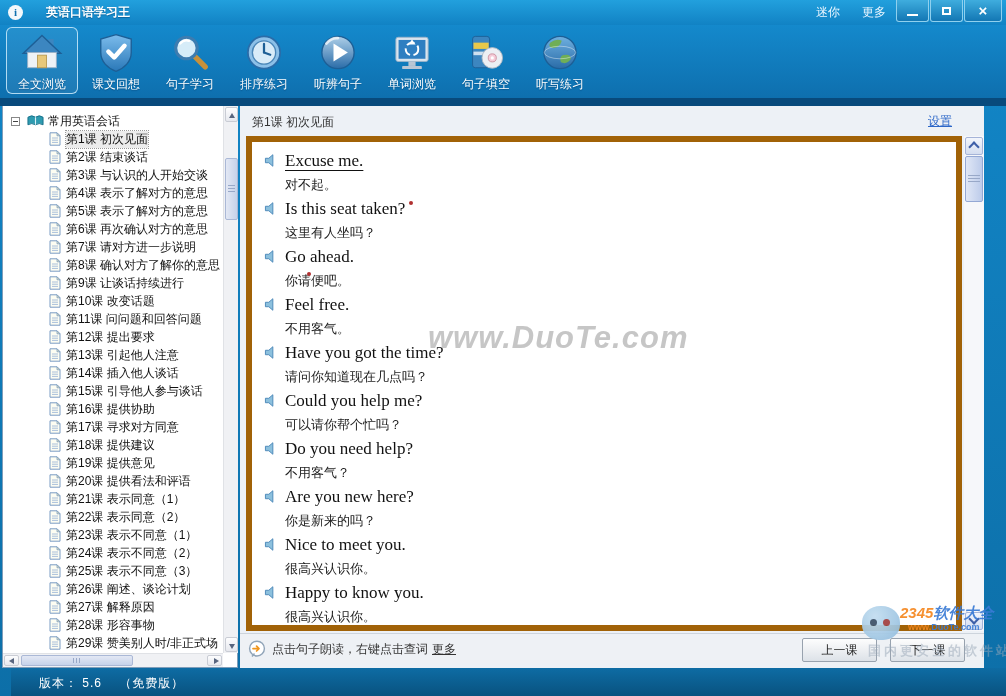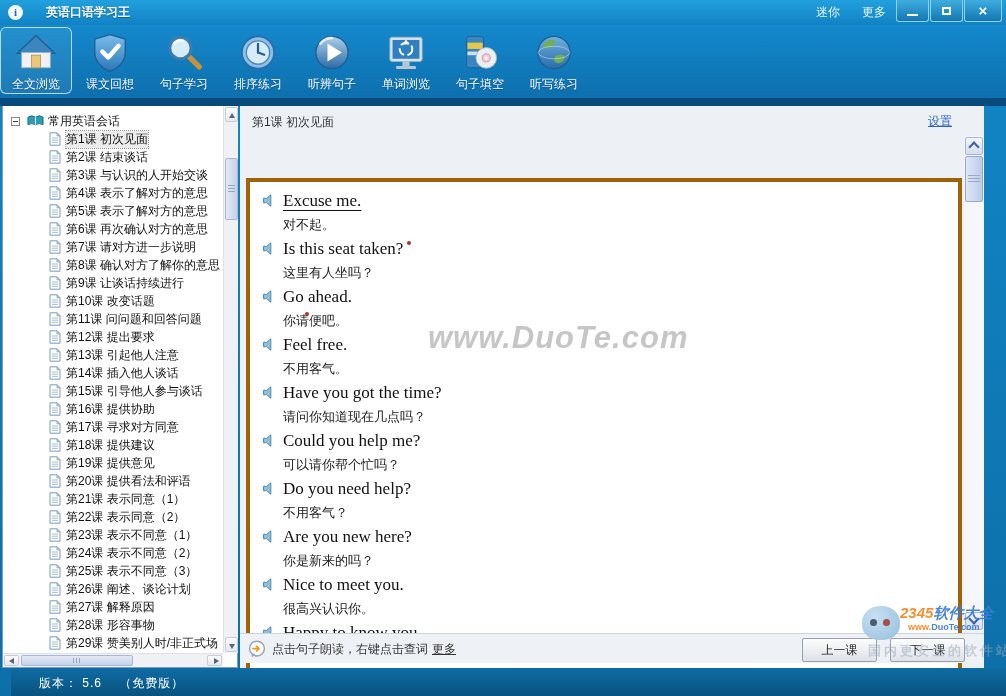--- a/index.html
+++ b/index.html
@@ -19,21 +19,21 @@
   .win-btns { position:absolute; right:4px; top:0; display:flex; }
   .win-btn { width:33px; height:22px; margin-left:1px; border:1px solid #8fd0ee; border-top:none;
     border-radius:0 0 3px 3px; background:linear-gradient(180deg,#3fadde,#1377b4);
     display:flex; align-items:center; justify-content:center; cursor:pointer; }
   .glyph-min { width:11px; height:2px; background:#fff; margin-top:8px; }
   .glyph-max { width:9px; height:8px; border:2px solid #fff; }
   .glyph-close { color:#fff; font-size:15px; font-weight:bold; line-height:1; }
 
   
   .toolbar { position:absolute; left:0; top:25px; width:1006px; height:73px;
-    background:linear-gradient(180deg,#1489cc,#0e6fae); display:flex; }
+    background:linear-gradient(180deg,#1489cc,#0e6fae); display:flex; padding-left:6px; }
   .tb-item { width:72px; height:67px; margin:2px 2px 0 0; border:1px solid transparent; border-radius:6px;
     display:flex; flex-direction:column; align-items:center; cursor:pointer; }
   .tb-item.active { border-color:rgba(205,235,252,.85); background:rgba(255,255,255,.07); }
   .tb-icon { width:44px; height:44px; margin-top:3px; }
   .tb-label { color:#fff; font-size:12px; margin-top:2px; text-shadow:0 1px 1px rgba(0,40,80,.4); }
 
   .strip { position:absolute; left:0; top:98px; width:1006px; height:8px; background:#084a7c; }
 
   
   .main { position:absolute; left:0; top:106px; width:1006px; height:562px; }
@@ -69,21 +69,21 @@
   .h-scroll .sb-right .tri { left:6px; top:2px; border-top:3.5px solid transparent; border-bottom:3.5px solid transparent; border-left:5px solid #58657f; }
   .h-scroll .sb-thumb { left:18px; top:1px; width:112px; height:11px; background:linear-gradient(180deg,#e3e8f4,#c6d2ea); border:1px solid #aab8d6; border-radius:2px; }
   .h-scroll .grip { width:8px; height:5px; left:50%; top:2px; margin:0 0 0 -4px;
     background:repeating-linear-gradient(90deg,#98a8c8 0 1px,transparent 1px 3px); }
 
   
   .content { position:absolute; left:240px; top:0; width:744px; height:562px; background:#edf1f6; }
   .c-header { position:absolute; left:0; top:0; width:744px; height:30px; }
   .c-title { position:absolute; left:12px; top:8px; font-size:12px; color:#333; }
   .settings-link { position:absolute; right:32px; top:7px; font-size:12px; color:#2b66c8; text-decoration:underline; cursor:pointer; }
-  .c-box { position:absolute; left:6px; top:30px; width:716px; height:495px; background:#fff; border:4px solid #a16207; overflow:hidden;margin-top:42px; }
+  .c-box { position:absolute; left:6px; top:30px; width:716px; height:495px; background:#fff; border:6px solid #a16207; overflow:hidden; }
   .sentences { padding:6px 0 0 12px; }
   .sentence { height:48px; cursor:pointer; }
   .s-en-row { display:flex; align-items:center; height:25px; }
   .spk { width:14px; height:13px; flex:none; }
   .s-en { font-family:"Liberation Serif","DejaVu Serif",serif; font-size:17px; color:#111; margin-left:7px; }
   .s-en.u { text-decoration:underline; text-underline-offset:4px; }
   .s-en.dotA::after { content:""; display:inline-block; width:4px; height:4px; border-radius:50%; background:#b03030; margin:0 0 9px 4px; }
   .s-zh { font-size:13px; color:#222; margin-left:21px; line-height:23px; }
   .s-zh.dotB::before { content:""; display:inline-block; width:4px; height:4px; border-radius:50%; background:#b03030; position:relative; top:-9px; left:26px; margin-left:-4px; }
 

